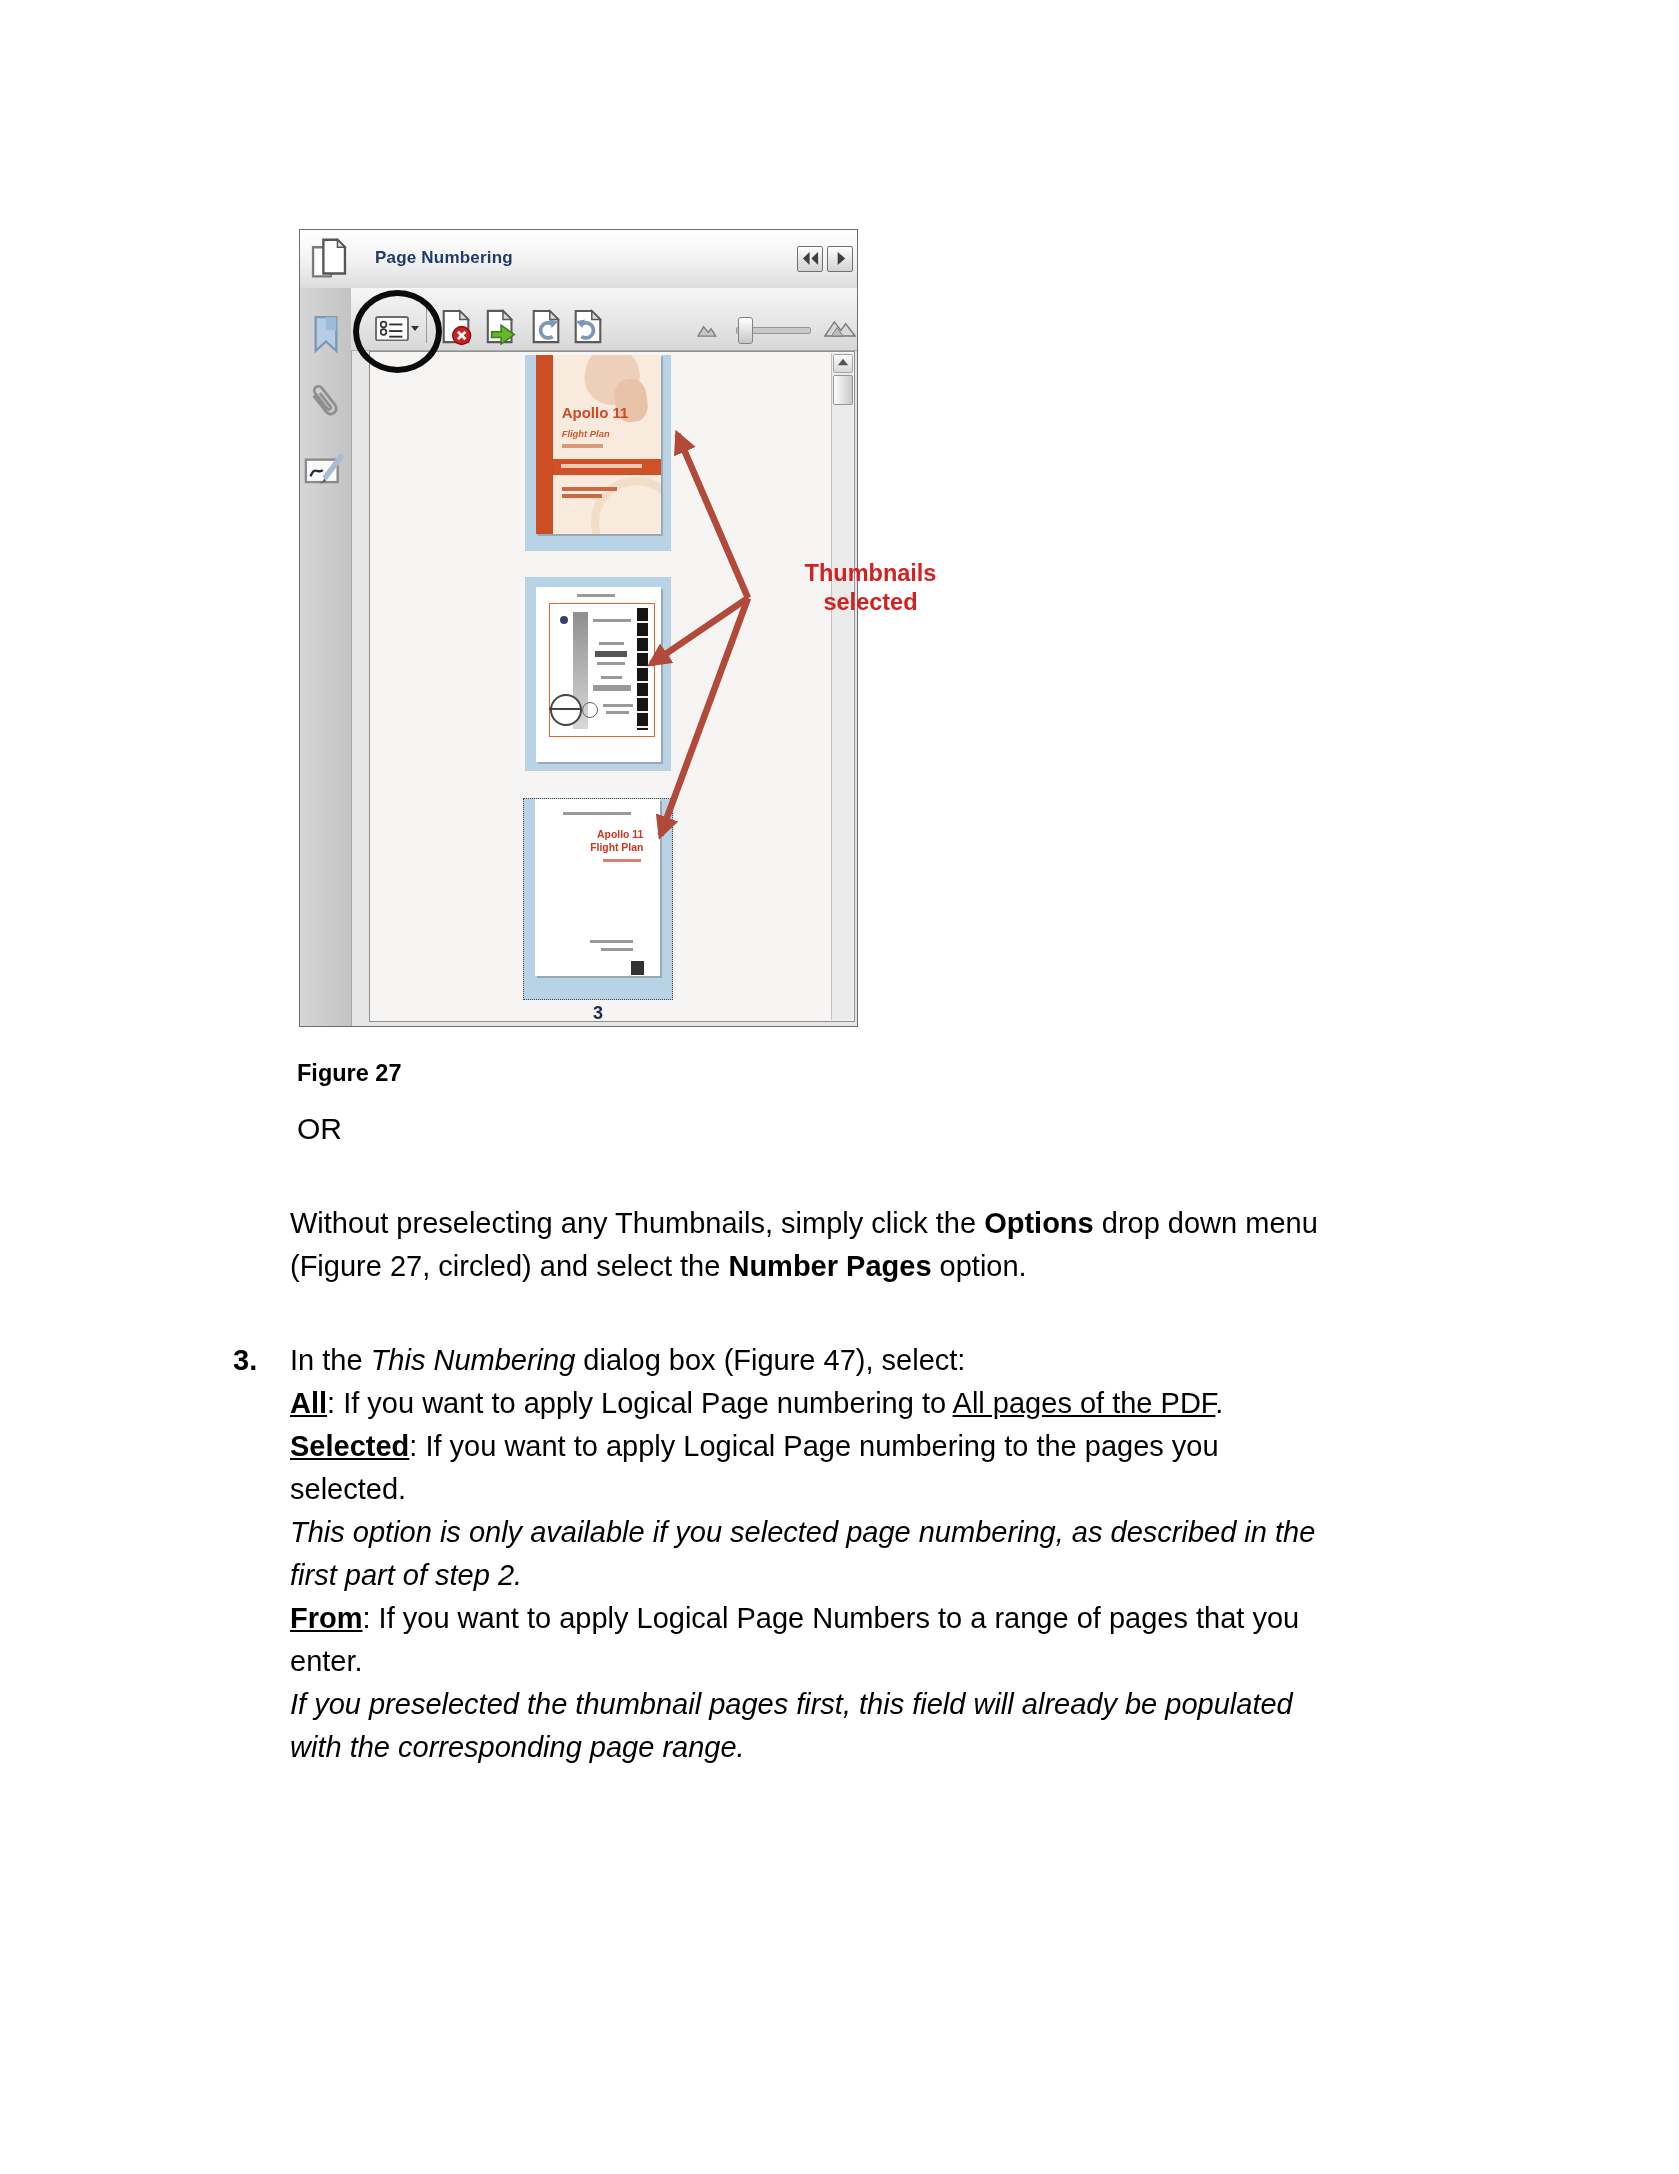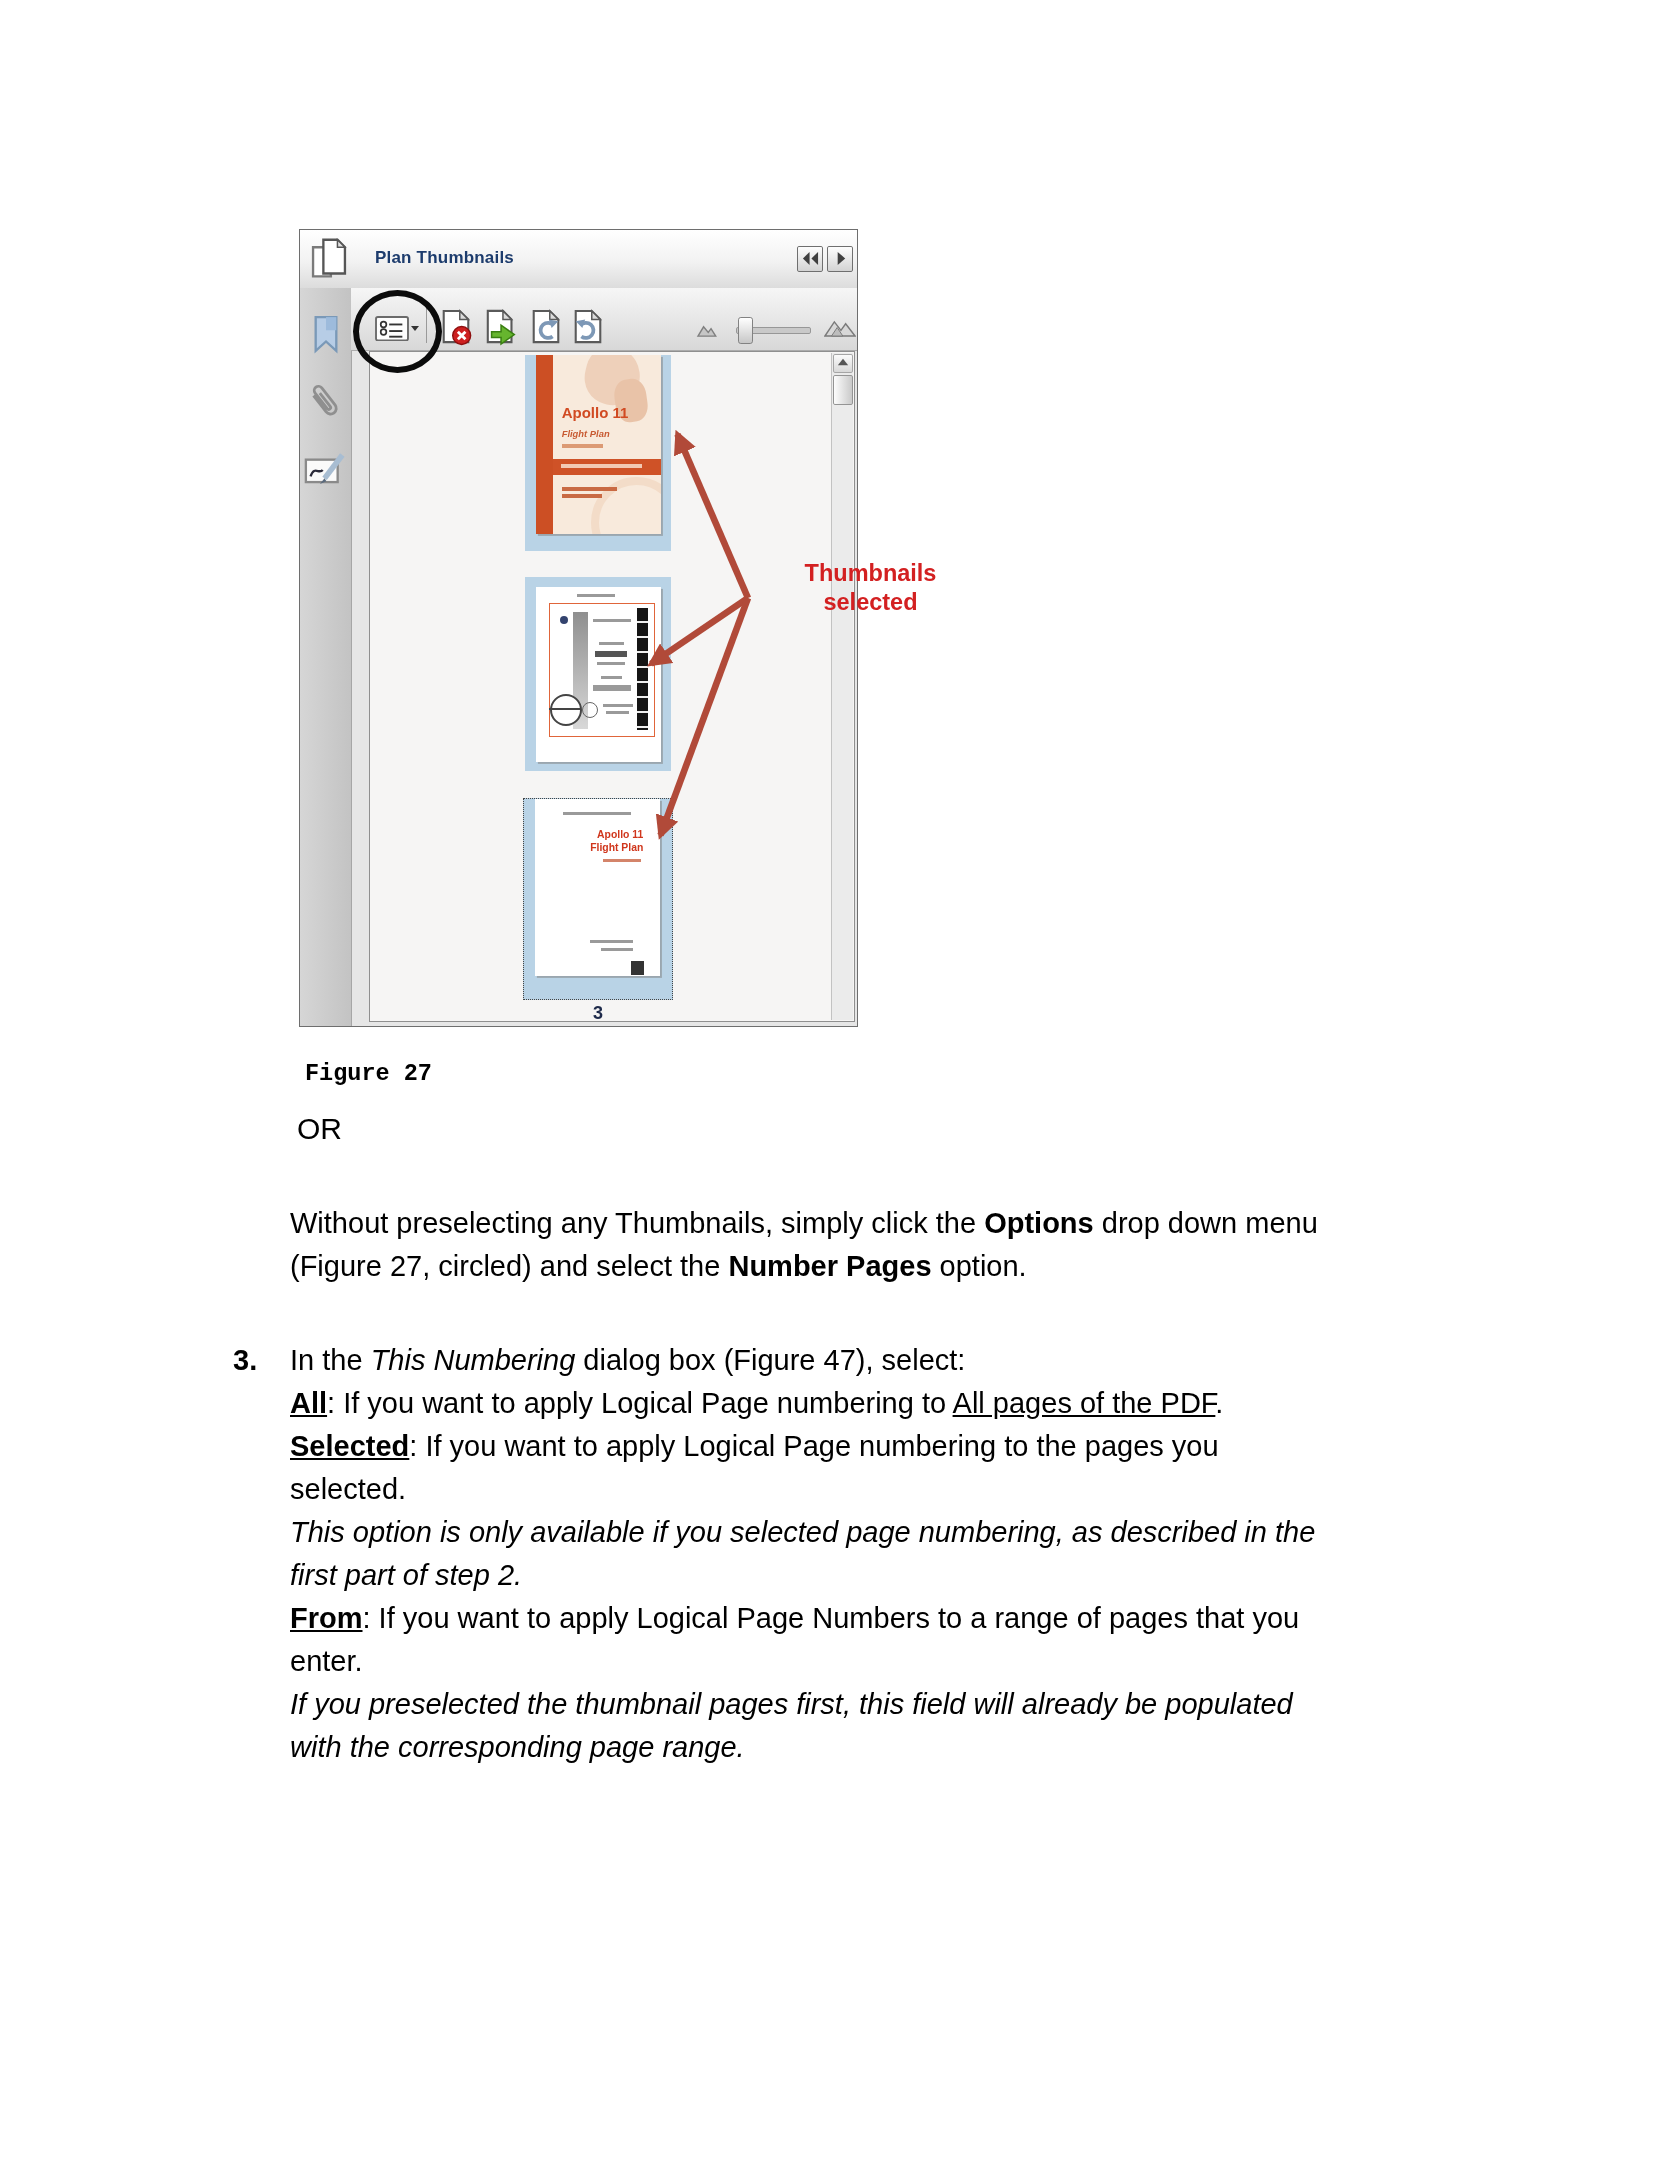--- a/index.html
+++ b/index.html
@@ -97,21 +97,21 @@
     border:1.9px dotted #444;box-sizing:border-box;}
   .t3-red{position:absolute;right:17px;text-align:right;font-weight:bold;color:#d0361c;white-space:nowrap;}
   .t3-square{position:absolute;left:107px;top:162px;width:13px;height:14px;background:#333;z-index:3;}
   
   .circle-annot{position:absolute;left:53px;top:60px;width:89px;height:83px;
     border:6.6px solid #0b0b0b;border-radius:50%;box-sizing:border-box;z-index:40;}
   .arrows-svg{position:absolute;left:0;top:0;z-index:50;pointer-events:none;}
   .annot-label{position:absolute;left:465px;top:330px;width:141px;z-index:55;
     text-align:center;font-weight:bold;font-size:23.5px;line-height:29px;color:#d32021;margin-left:36px;}
   
-  .caption{position:absolute;left:305px;top:1060px;font-weight:bold;font-size:23.5px;font-family:Liberation Mono, monospace;}
+  .caption{position:absolute;left:297px;top:1060px;font-weight:bold;font-size:23.5px;}
   .or-label{position:absolute;left:297px;top:1112px;font-size:30px;}
   .bodyblock{position:absolute;left:290px;font-size:29px;line-height:43px;white-space:nowrap;}
   .bodyblock .b{font-weight:bold;}
   .bodyblock .i{font-style:italic;}
   .bodyblock .u{text-decoration:underline;}
   .step-num{position:absolute;left:-57px;top:0;font-weight:bold;}
 </style>
 </head>
 <body>
 
@@ -119,21 +119,21 @@
   <div class="panel">
 
     <div class="panel-header">
       <span class="abs" style="left:9.4px;top:5.6px;">
         <svg width="40" height="45" viewBox="0 0 42 48">
           <path d="M4 12 h19 v31 h-19 z" fill="#ffffff" stroke="#7a7a7a" stroke-width="2.5"></path>
           <path d="M15 4 h15 l8 8 v28 h-23 z" fill="#ffffff" stroke="#565656" stroke-width="2.5"></path>
           <path d="M30 4 l8 8 h-8 z" fill="#e3e3e3" stroke="#565656" stroke-width="1.6"></path>
         </svg>
       </span>
-      <div class="panel-title">Plan Thumbnails</div>
+      <div class="panel-title">Page Numbering</div>
       <div class="hdr-btn" style="right:34px;">
         <svg width="21" height="17" viewBox="0 0 22 18">
           <polygon points="10,2 3,9 10,16" fill="#3f3f3f"></polygon>
           <polygon points="19,2 12,9 19,16" fill="#3f3f3f"></polygon>
         </svg>
       </div>
       <div class="hdr-btn" style="right:3.8px;">
         <svg width="21" height="17" viewBox="0 0 22 18">
           <polygon points="8,2 16,9 8,16" fill="#3f3f3f"></polygon>
         </svg>

